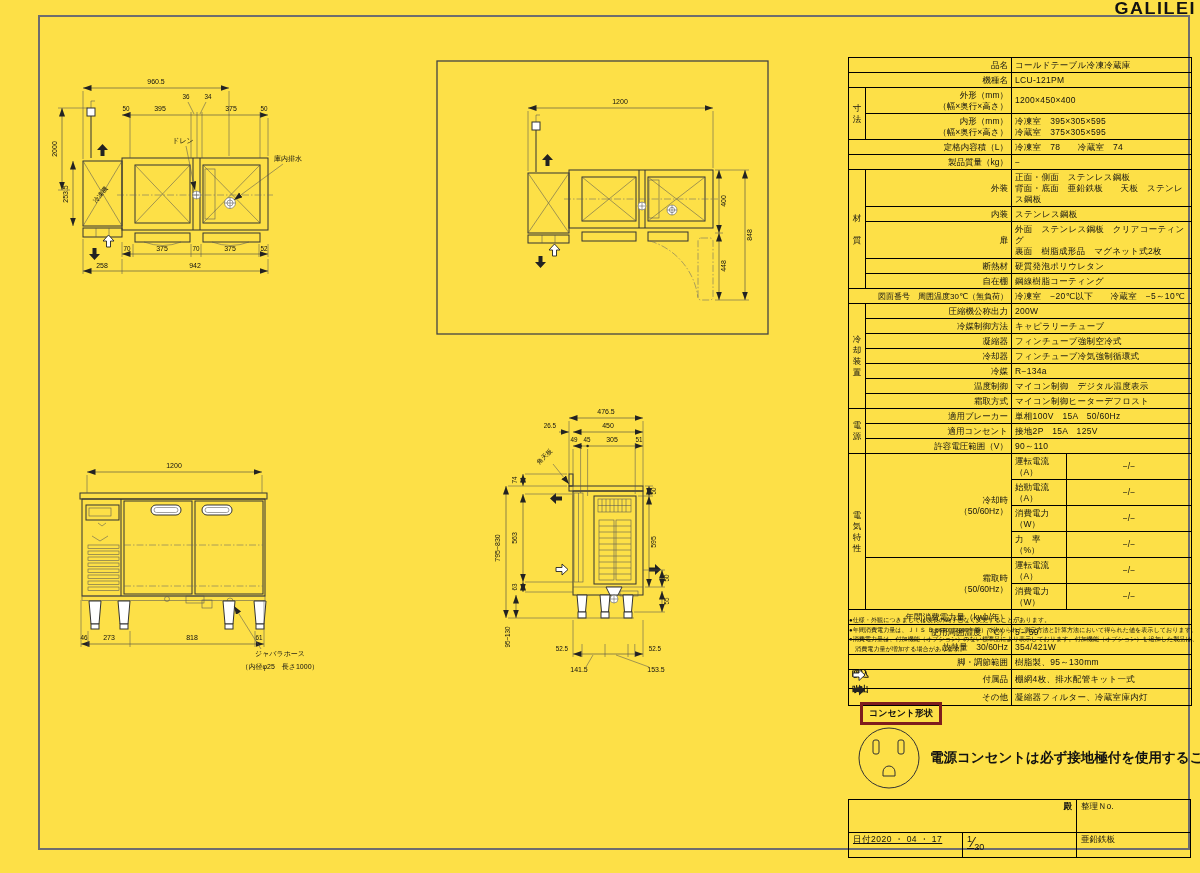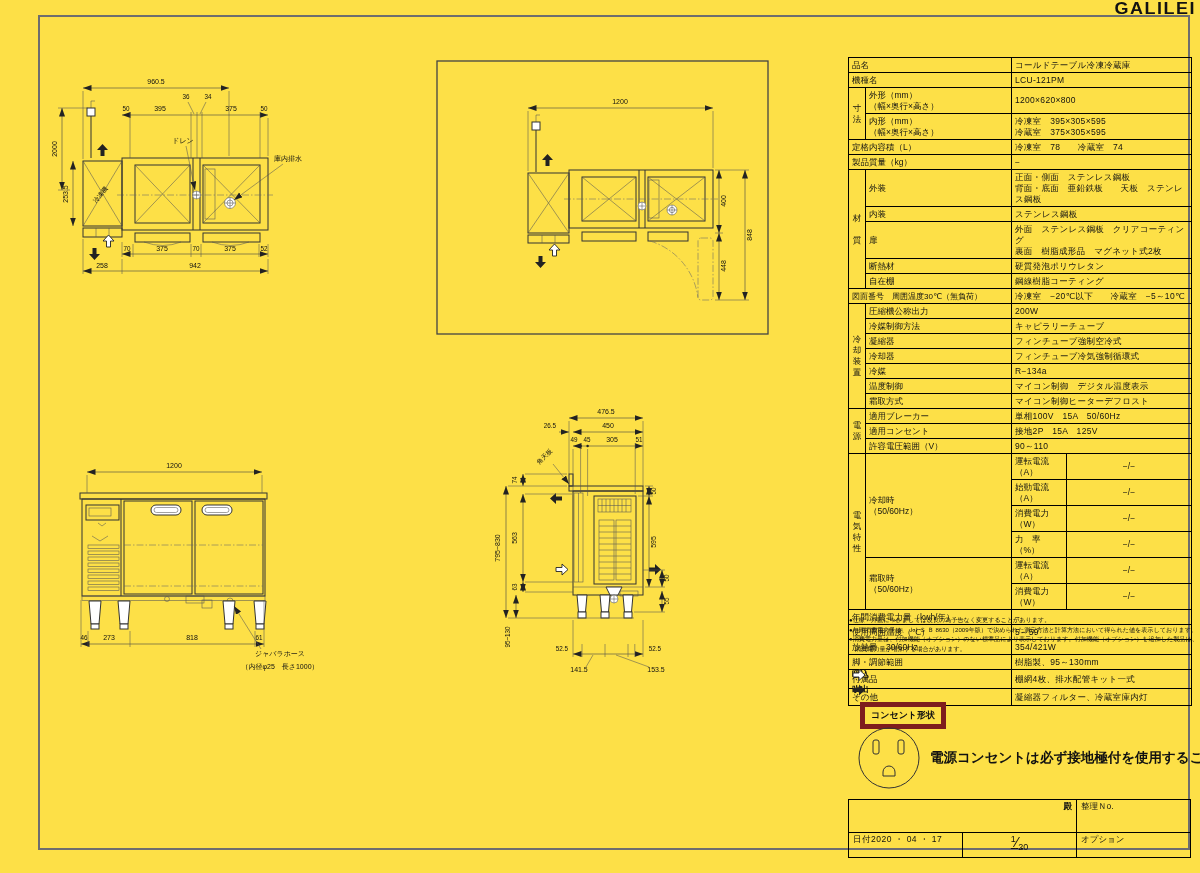--- a/index.html
+++ b/index.html
@@ -7,41 +7,41 @@
          font-family:"Liberation Sans","DejaVu Sans",sans-serif;color:#111;}
   .frame{position:absolute;left:38px;top:15px;width:1148px;height:831px;border:2px solid #6e6e6e;}
   .logo{position:absolute;left:1040px;top:-2px;width:156px;text-align:right;
         font-size:18px;font-weight:900;letter-spacing:1.5px;color:#121212;transform:scaleY(.92);}
   .company{position:absolute;left:38px;top:851px;font-size:13px;font-weight:bold;letter-spacing:1px;margin-top:40px;}
   
   table.spec{position:absolute;left:848px;top:57px;width:343px;border-collapse:collapse;table-layout:fixed;}
   table.spec td{border:1px solid #000;font-size:8.5px;line-height:11px;padding:1.5px 3px;
                 white-space:pre-line;overflow:hidden;vertical-align:middle;}
   td.g{text-align:center;padding:1px 0;line-height:15px;font-size:9px;}
-  td.lab{font-size:8.5px;}
+  td.lab{font-size:8.5px;text-align:right;}
   td.val{font-size:8.5px;letter-spacing:.3px;margin-left:32px;}
   td.ep{font-size:8.5px;}
   td.ev{text-align:center;}
   
   .notes{position:absolute;left:849px;top:615px;width:348px;font-size:6.1px;line-height:9.5px;
          letter-spacing:0;white-space:nowrap;}
   .notes div{overflow:visible;}
   
   .legend{position:absolute;left:852px;top:667px;}
   .legrow{display:flex;align-items:center;gap:4px;height:15px;}
   .legrow span{font-size:8.5px;font-weight:bold;}
-  .outlet-label{position:absolute;left:860px;top:702px;border:5px solid #7f1d1d;padding:2px 6px;
+  .outlet-label{position:absolute;left:860px;top:702px;border:3px solid #7f1d1d;padding:2px 6px;
                 font-size:9px;font-weight:bold;}
   .warning{position:absolute;left:930px;top:749px;font-size:13.5px;font-weight:bold;white-space:nowrap;}
   
   table.tb{position:absolute;left:848px;top:799px;width:343px;border-collapse:collapse;table-layout:fixed;}
   table.tb td{border:1.6px solid #000;padding:1px 4px;vertical-align:top;font-size:8.5px;}
   td.dono{text-align:right;font-size:24px;font-weight:bold;vertical-align:middle;padding-right:10px;height:30px;}
-  td.date{vertical-align:middle;font-size:9px;letter-spacing:.5px;height:22px;}
-  td.fr{vertical-align:middle;text-align:center;text-decoration:underline;}
+  td.date{vertical-align:middle;font-size:9px;letter-spacing:.5px;height:22px;text-decoration:underline;}
+  td.fr{vertical-align:middle;text-align:left;text-decoration:underline;}
   .frn{font-size:9px;vertical-align:5px;} .frs{font-size:14px;} .frd{font-size:9px;vertical-align:-3px;}
   
   svg{position:absolute;overflow:visible;}
   .ol{stroke:#333;stroke-width:1;fill:none;}
   .olw{stroke:#333;stroke-width:1;fill:#fff;}
   .thin{stroke:#555;stroke-width:.55;fill:none;}
   .dl{stroke:#444;stroke-width:.6;fill:none;}
   .cl{stroke:#666;stroke-width:.55;stroke-dasharray:7 2 1.5 2;fill:none;}
   .dt{font-size:7px;fill:#111;text-anchor:middle;font-family:"Liberation Sans","DejaVu Sans",sans-serif;}
   .dts{font-size:6.3px;}
@@ -447,21 +447,21 @@
         </tr>
     <tr>
       <td class="lab" colspan="2">機種名</td>
       <td class="val" colspan="2">LCU-121PM</td>
         </tr>
     <tr>
       <td class="g" rowspan="2">寸
 法</td>
       <td class="lab">外形（mm）
 （幅×奥行×高さ）</td>
-      <td class="val" colspan="2">1200×620×800</td>
+      <td class="val" colspan="2">1200×450×400</td>
         </tr>
     <tr>
       <td class="lab">内形（mm）
 （幅×奥行×高さ）</td>
       <td class="val" colspan="2">冷凍室　395×305×595
 冷蔵室　375×305×595</td>
         </tr>
     <tr>
       <td class="lab" colspan="2">定格内容積（L）</td>
       <td class="val" colspan="2">冷凍室　78　　冷蔵室　74</td>
@@ -637,18 +637,18 @@
 
   <table class="tb">
     <tbody>
         <tr>
       <td class="dono" colspan="2">殿</td>
       <td>整理Ｎo.</td>
     </tr>
     <tr>
       <td class="date" style="width:137px">日付2020 ・ 04 ・ 17</td>
       <td class="fr" style="width:78px"><span class="frn">1</span><span class="frs">⁄</span><span class="frd">20</span></td>
-      <td>オプション</td>
+      <td>亜鉛鉄板</td>
     </tr>
   </tbody>
     </table>
 
 </div>
 
 </body></html>

